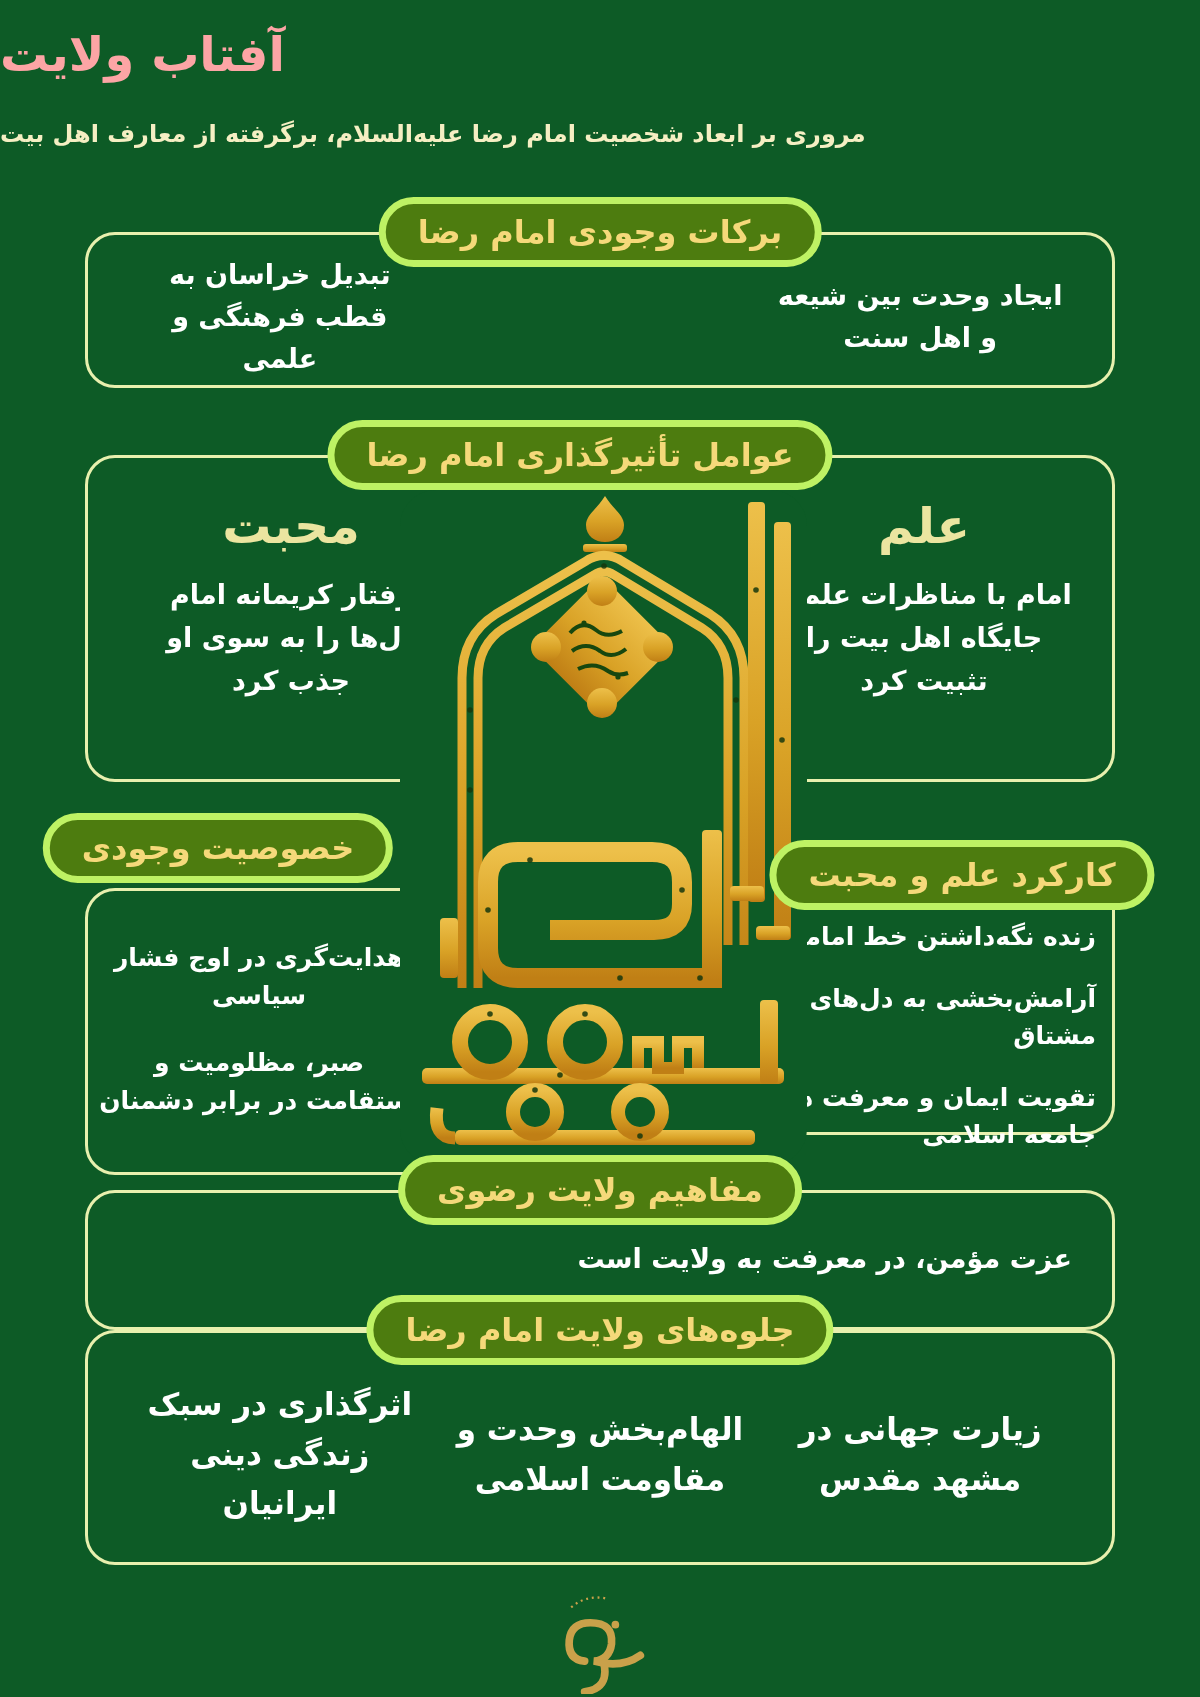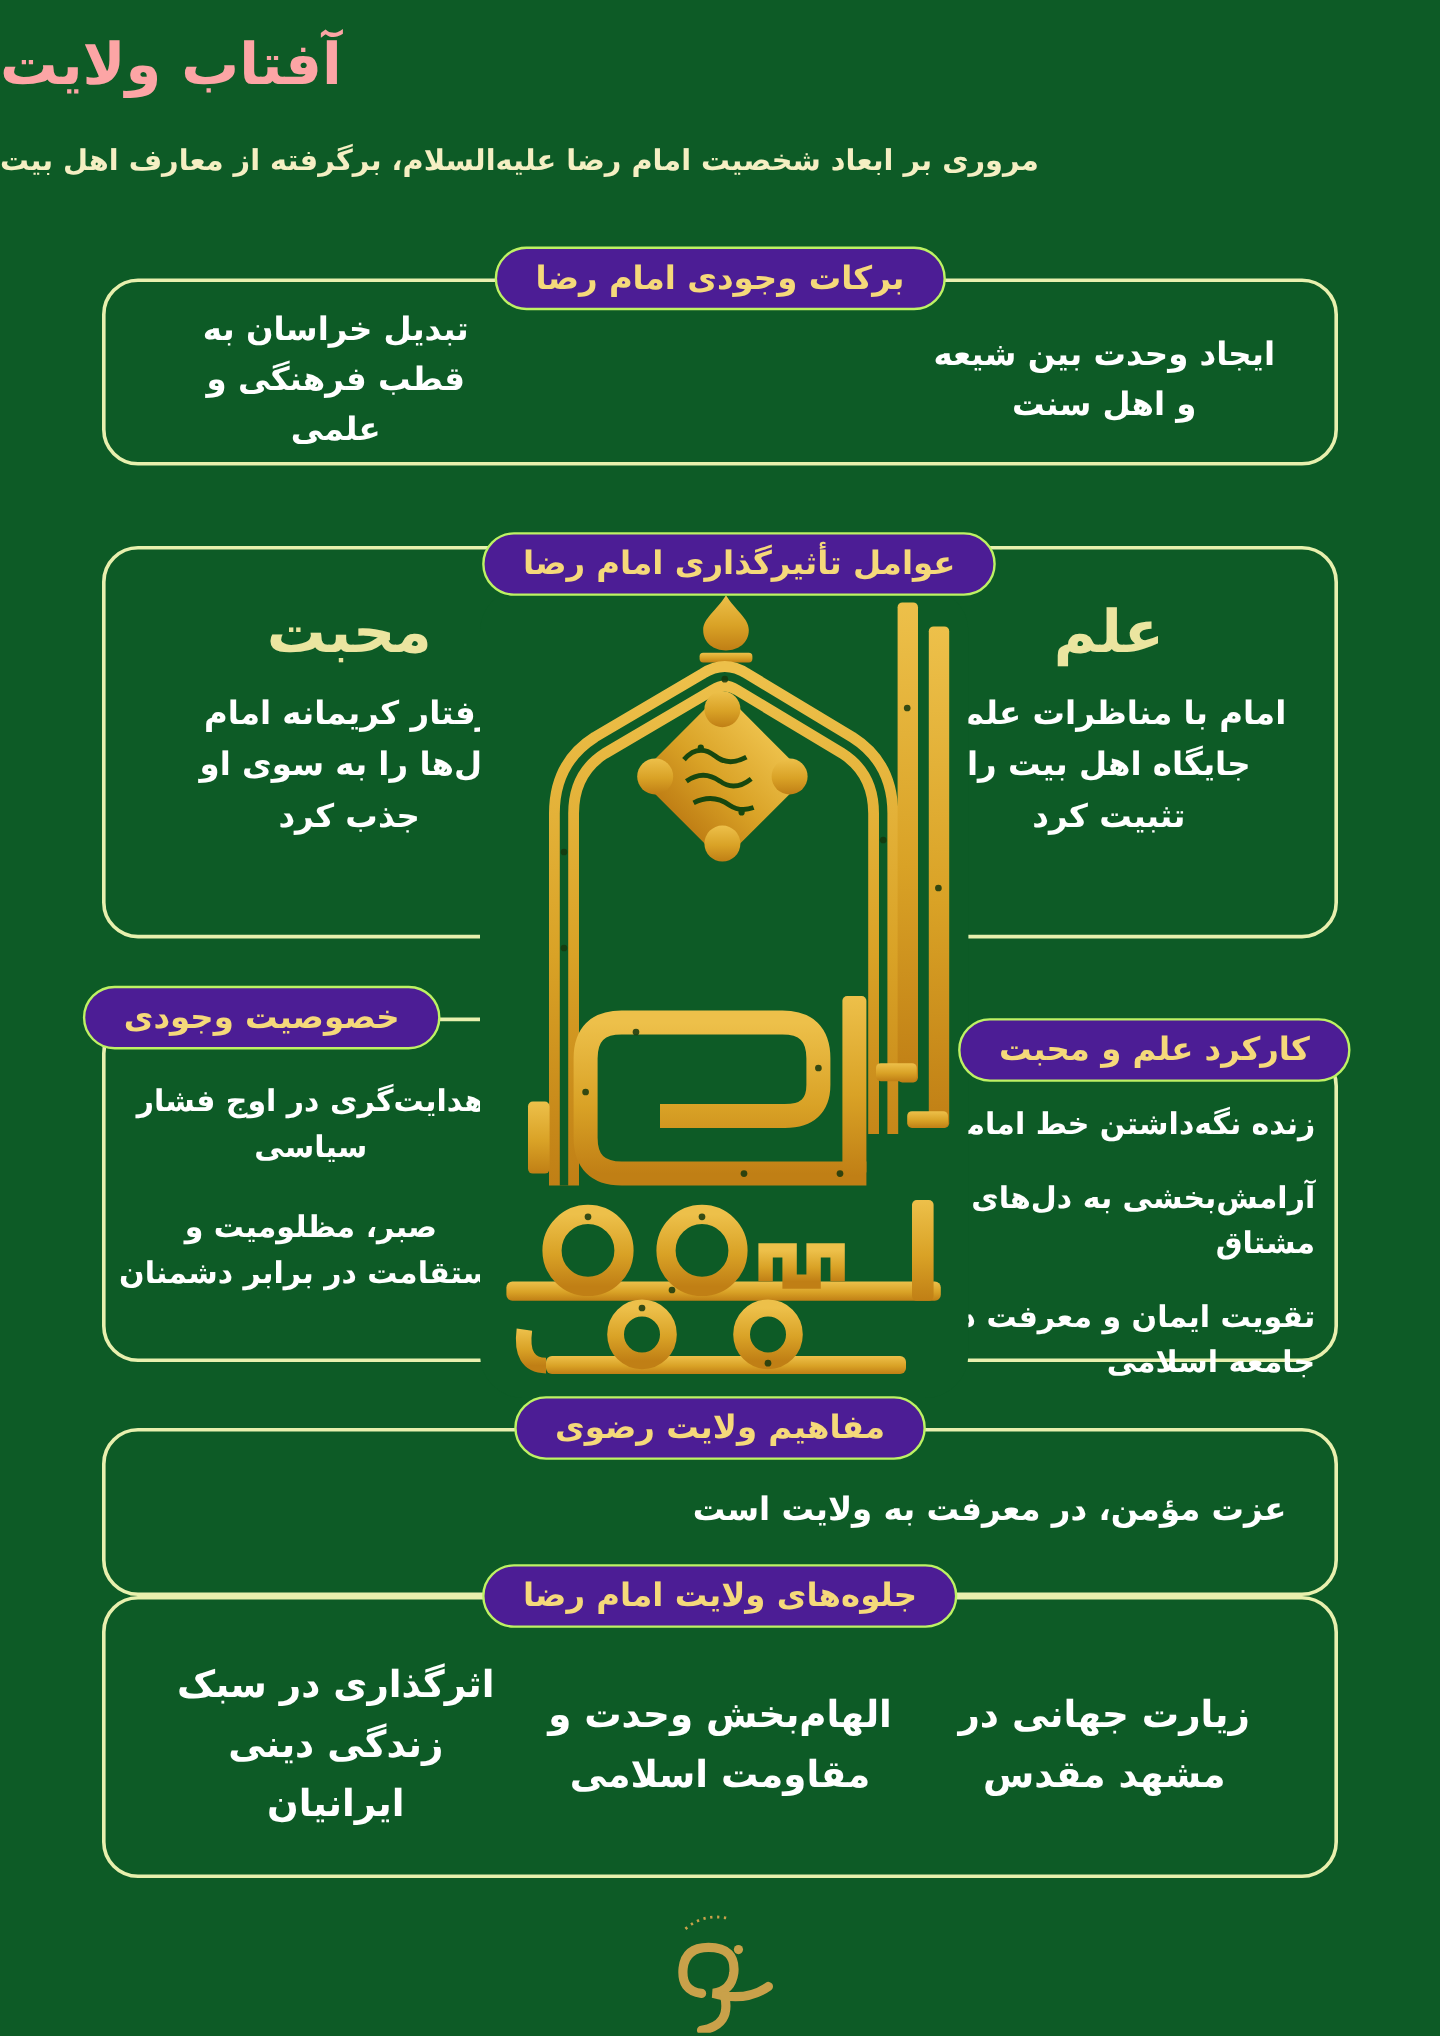--- a/index.html
+++ b/index.html
@@ -21,36 +21,36 @@
     text-align:left;font-size:24px;color:#f5efc3;margin:0;
   }
   .box{
     position:absolute;
     border:3px solid #e8f0ae;
     border-radius:30px;
     box-sizing:border-box;
   }
   .box1{left:85px;top:232px;width:1030px;height:156px;}
   .box2{left:85px;top:455px;width:1030px;height:327px;}
-  .box3{left:85px;top:848px;width:540px;height:287px;}
+  .box3{left:85px;top:888px;width:540px;height:287px;}
   .box4{left:575px;top:875px;width:540px;height:260px;}
   .box5{left:85px;top:1190px;width:1030px;height:140px;}
   .box6{left:85px;top:1330px;width:1030px;height:235px;}
   .pill{
     position:absolute;
     transform:translate(-50%,-50%);
-    background:#4c1d95;
-    border:2px solid #bef264;
+    background:#4d7c0f;
+    border:7px solid #bef264;
     border-radius:40px;
     padding:9px 32px;
-    color:#f5d97a;font-size:27px;white-space:nowrap;
+    color:#f5d97a;font-size:32px;white-space:nowrap;
     z-index:5;
   }
   .p1{left:600px;top:232px;}
-  .p2{left:616px;top:455px;margin-top:15px;}
+  .p2{left:580px;top:455px;}
   .p3{left:218px;top:848px;}
   .p4{left:962px;top:875px;}
   .p5{left:600px;top:1190px;}
   .p6{left:600px;top:1330px;}
   .cols{
     position:absolute;inset:0;
     display:flex;justify-content:space-between;align-items:center;
     padding:14px 48px 0;
   }
   .cols .col{flex-basis:31%;text-align:center;color:#ffffff;font-size:27px;line-height:1.55;}

